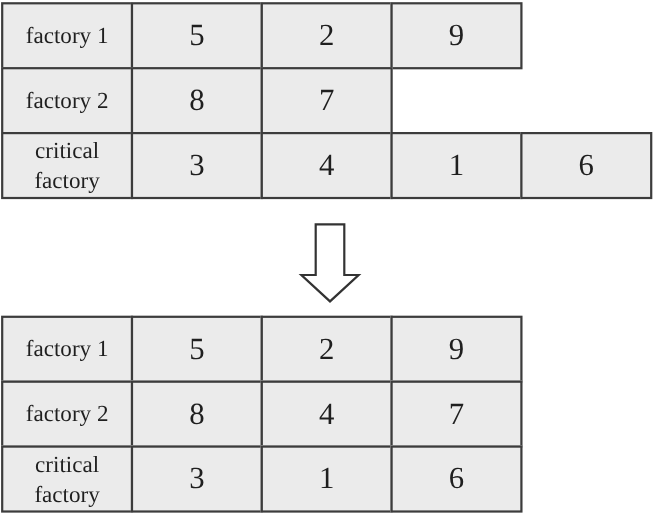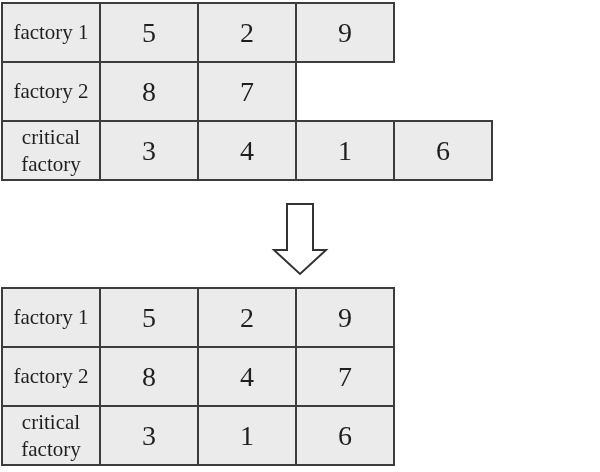--- a/index.html
+++ b/index.html
@@ -23,21 +23,21 @@
   .sched-table.before { top: 2px; }
   .sched-table.after  { top: 287px; }
   .row {
     display: flex;
     height: 61px;
     margin-top: -2px;
   }
   .row:first-child { margin-top: 0; }
   .cell {
     box-sizing: border-box;
-    width: 100px;
+    width: 120px;
     height: 61px;
     background: var(--cell-fill, #ebebeb);
     border: 2px solid var(--border-col, #3c3c3c);
     margin-left: -2px;
     display: flex;
     align-items: center;
     justify-content: center;
     text-align: center;
     color: var(--text-col, #1f1f1f);
   }

